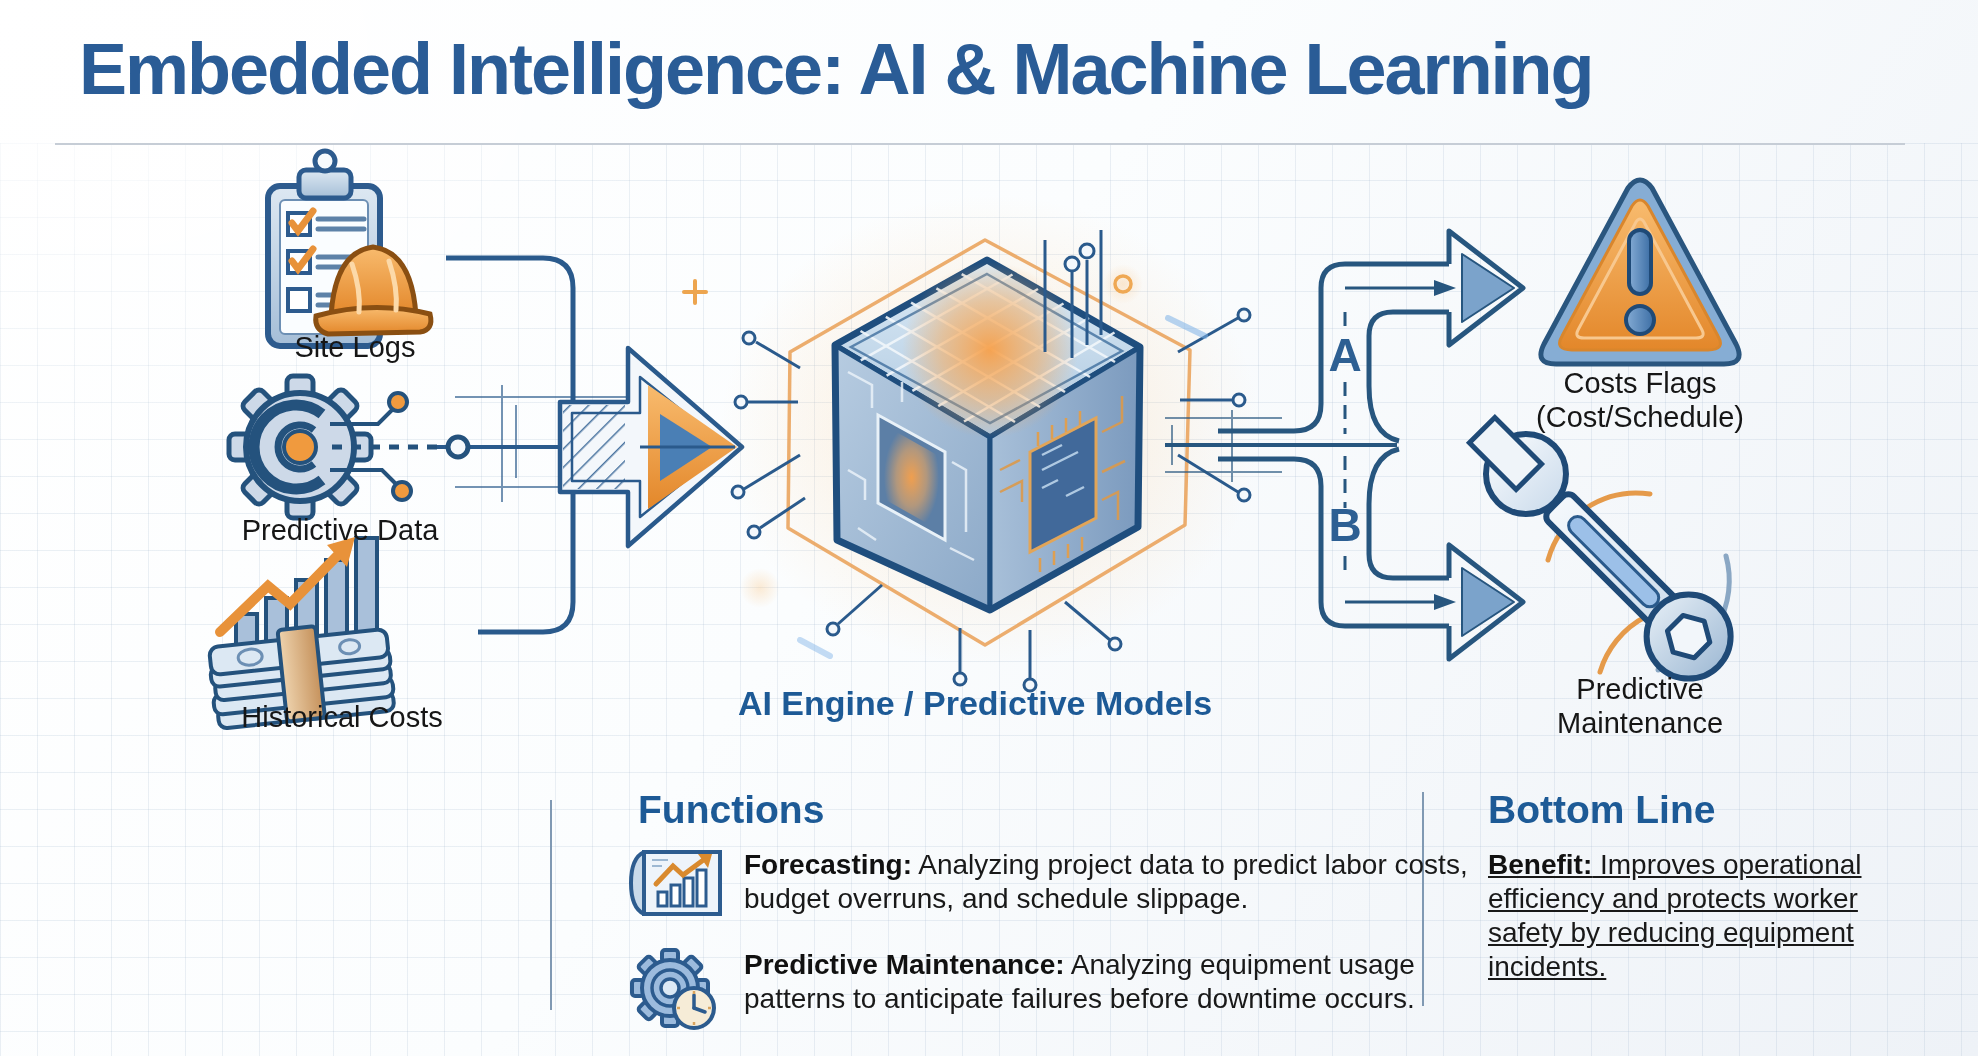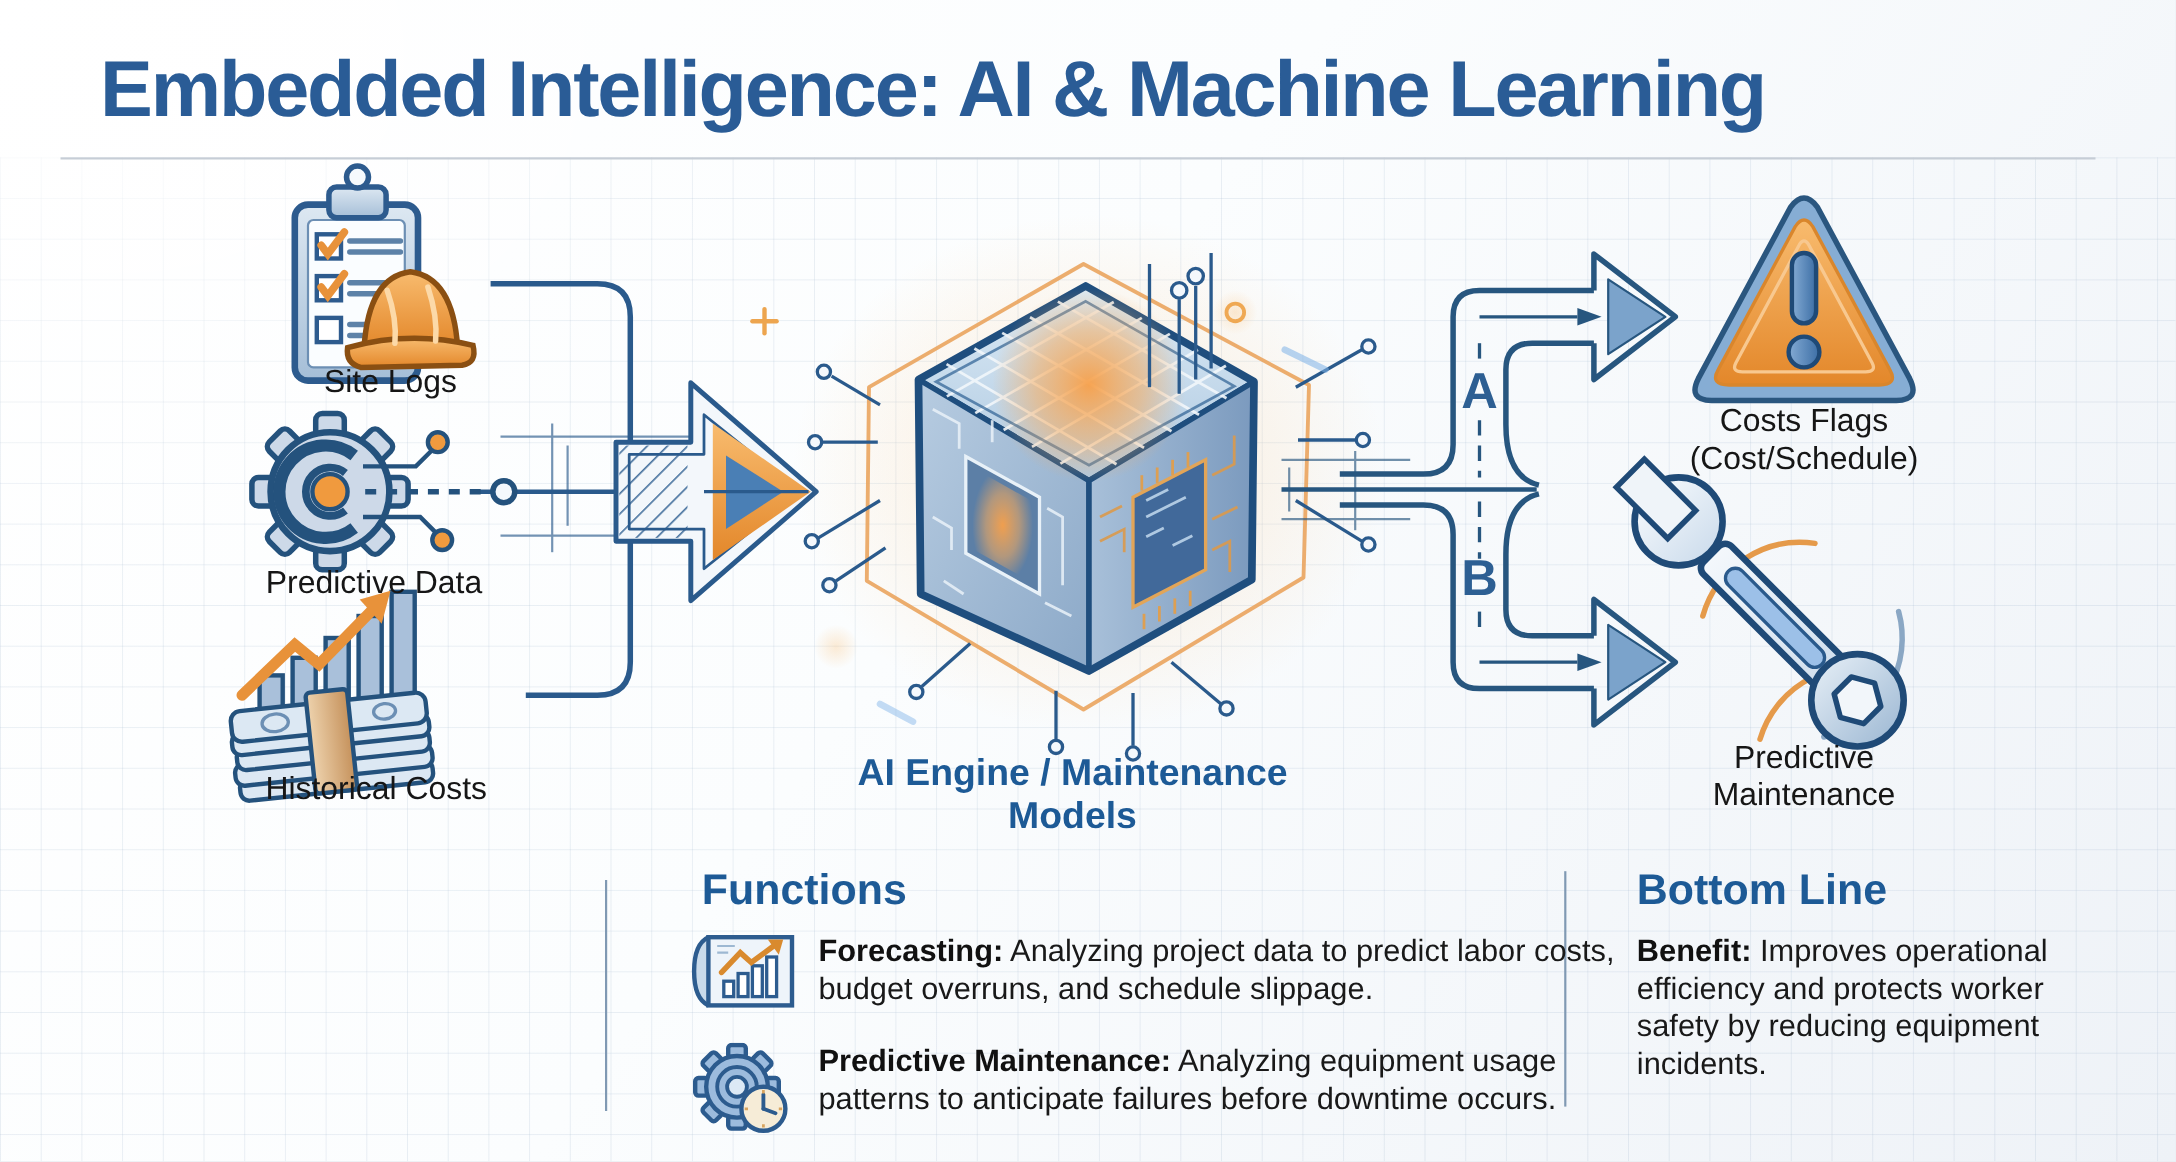--- a/index.html
+++ b/index.html
@@ -13,21 +13,21 @@
     background-image:
       linear-gradient(to right, rgba(140,165,195,.22) 1px, transparent 1px),
       linear-gradient(to bottom, rgba(140,165,195,.22) 1px, transparent 1px);
     background-size:37px 37px;
     opacity:.75;
   }
   .sheen{position:absolute;left:0;top:0;width:700px;height:500px;
     background:radial-gradient(ellipse at 15% 10%,rgba(255,255,255,.9),rgba(255,255,255,0) 70%);}
   .top-rule{position:absolute;left:55px;top:143px;width:1850px;height:2px;background:#c6cdd6;}
   .page-title{
-    position:absolute;left:75px;top:24px;margin:16px;
+    position:absolute;left:75px;top:24px;margin:4px;
     font-size:72px;font-weight:bold;letter-spacing:-2px;color:#2a5c96;white-space:nowrap;
   }
   .diagram{position:absolute;left:0;top:0;}
   .lbl{position:absolute;color:#161616;font-size:29px;line-height:34px;text-align:center;}
   .lbl span{display:block;}
   .engine-lbl{position:absolute;left:735px;top:684px;width:480px;text-align:center;
     font-size:34px;font-weight:bold;color:#1d5a96;}
   .branch-letter{position:absolute;width:44px;text-align:center;
     font-size:46px;font-weight:bold;color:#2d5f93;}
   .section{position:absolute;}
@@ -354,21 +354,21 @@
   <div class="lbl" style="left:245px;top:330px;width:220px;">
     <span>Site Logs</span>
   </div>
   <div class="lbl" style="left:230px;top:513px;width:220px;">
     <span>Predictive Data</span>
   </div>
   <div class="lbl" style="left:222px;top:700px;width:240px;">
     <span>Historical Costs</span>
   </div>
 
-  <div class="engine-lbl">AI Engine / Maintenance Models</div>
+  <div class="engine-lbl">AI Engine / Predictive Models</div>
 
   <div class="branch-letter" style="left:1323px;top:328px;">A</div>
   <div class="branch-letter" style="left:1323px;top:498px;">B</div>
 
   <div class="lbl" style="left:1510px;top:366px;width:260px;">
     <span>Costs Flags</span>
     <span>(Cost/Schedule)</span>
   </div>
   <div class="lbl" style="left:1525px;top:672px;width:230px;">
     <span>Predictive</span>
@@ -428,15 +428,15 @@
             <line x1="66" y1="77" x2="66" y2="74"></line>
             <line x1="49" y1="60" x2="52" y2="60"></line>
           </g>
       </svg>
       <p><b>Predictive Maintenance:</b> <span>Analyzing equipment usage patterns to anticipate failures before downtime occurs.</span></p>
     </div>
   </section>
 
   <section class="section" style="left:1488px;top:788px;width:460px;">
     <h2>Bottom Line</h2>
-    <p style="width:440px;"><b>Benefit:</b> <span>Improves operational efficiency and protects worker safety by reducing equipment incidents.</span></p>
+    <p style="width:440px;text-decoration:underline;"><b>Benefit:</b> <span>Improves operational efficiency and protects worker safety by reducing equipment incidents.</span></p>
   </section>
 </div>
 
 </body></html>

